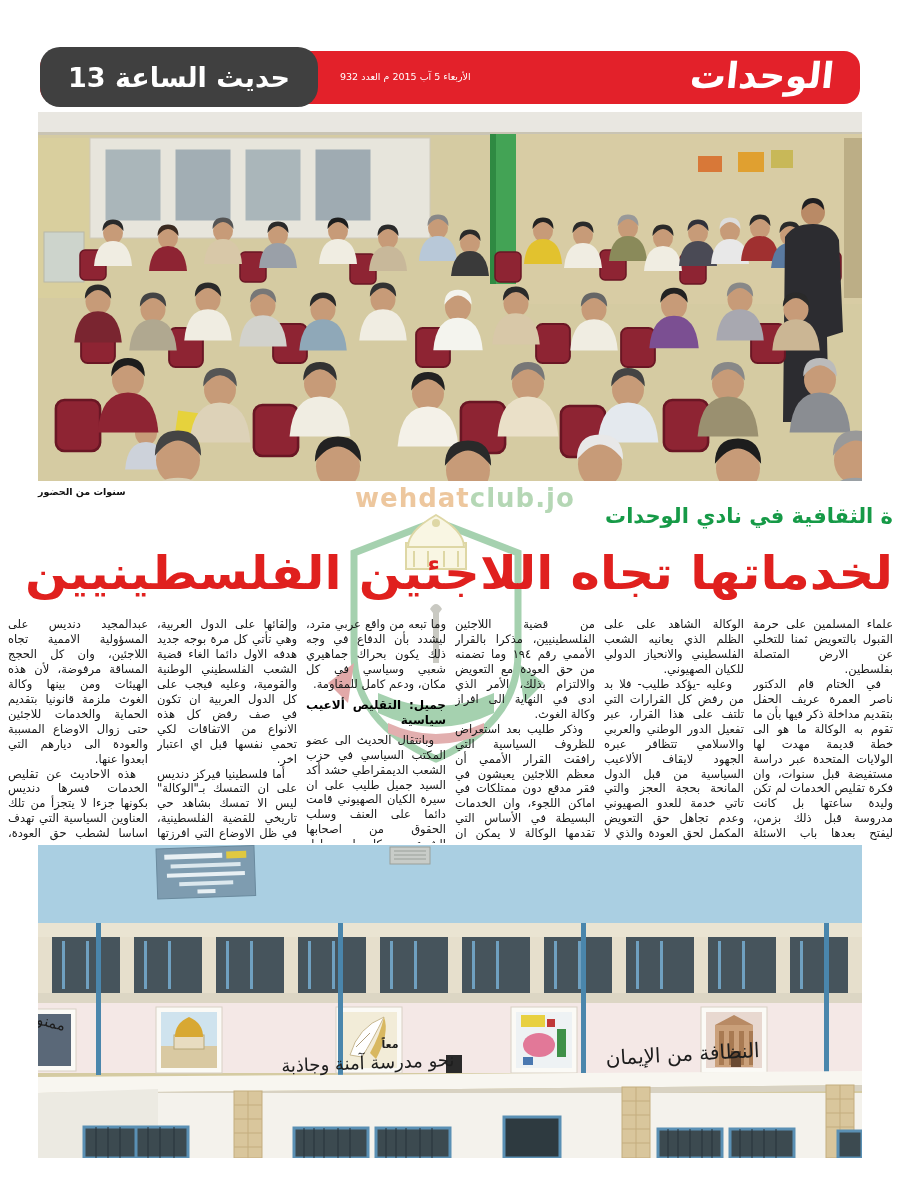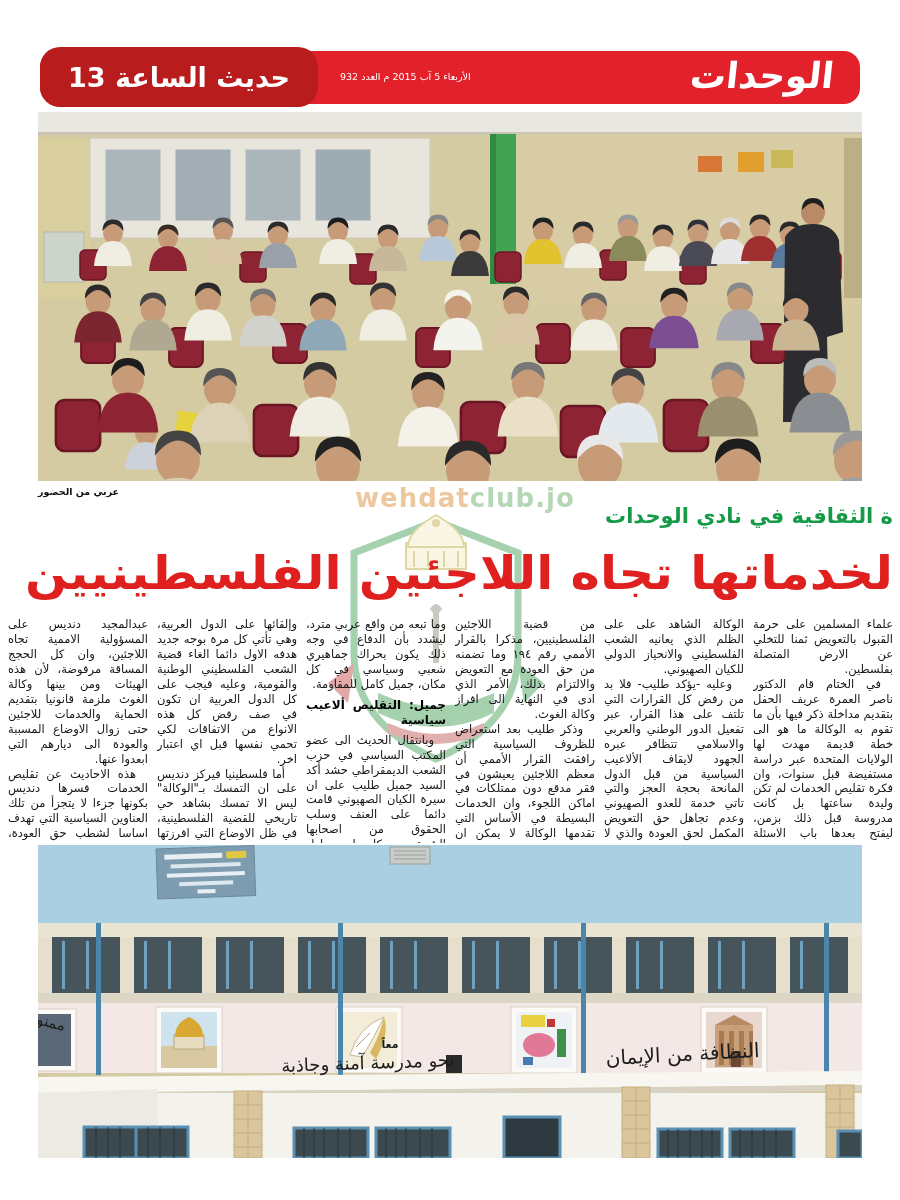--- a/index.html
+++ b/index.html
@@ -7,21 +7,21 @@
        font-family:"DejaVu Sans",sans-serif;}
   .abs{position:absolute;}
 
   
   .red-bar{left:40px;top:51px;width:820px;height:53px;background:#e3212a;
            border-radius:16px;z-index:2;}
   .brand{position:absolute;right:26px;top:0;height:53px;line-height:50px;
          color:#fff;font-size:36px;font-weight:bold;transform:skewX(-6deg);}
   .issue-date{position:absolute;left:300px;top:20px;color:#fff;font-size:9.5px;
               direction:rtl;white-space:nowrap;}
-  .green-box{left:40px;top:47px;width:278px;height:60px;background:#b91c1c;
+  .green-box{left:40px;top:47px;width:278px;height:60px;background:#404040;
              border-radius:20px;z-index:3;display:flex;align-items:center;
              justify-content:center;}
   .green-box span{color:#fff;font-size:27px;font-weight:bold;direction:rtl;}
 
   
   .photo{overflow:hidden;z-index:1;background:#d5cba2;}
   .photo-top{left:38px;top:112px;width:824px;height:369px;}
   .photo-bottom{left:38px;top:845px;width:824px;height:313px;}
   .photo svg{display:block;}
 
@@ -164,21 +164,21 @@
 
   <use href="#pg" style="--shirt:#d8cdb0;--hair:#444" transform="translate(140,346) scale(2.2)"></use>
   <use href="#pg" style="--shirt:#ecc8c4;--hair:#222" transform="translate(300,352) scale(2.2)"></use>
   <use href="#pg" style="--shirt:#cbb694;--hair:#2a2a2a" transform="translate(430,356) scale(2.2)"></use>
   <use href="#pg" style="--shirt:#d6c8a4;--hair:#e8e8e8" transform="translate(562,350) scale(2.2)"></use>
   <use href="#pg" style="--shirt:#8a6a4a;--hair:#1d1d1d" transform="translate(700,354) scale(2.2)"></use>
   <use href="#pg" style="--shirt:#9aa0a4;--hair:#999" transform="translate(818,346) scale(2.2)"></use>
 </svg>
 </div>
 
-<div class="abs caption">عربي من الحضور</div>
+<div class="abs caption">سنوات من الحضور</div>
 
 <div class="abs watermark">
   <div class="wm-text"><span class="w1">wehdat</span><span class="w2">club.jo</span></div>
   <svg class="wm-shield" width="236" height="252" viewBox="0 0 236 252" xmlns="http://www.w3.org/2000/svg">
     <path d="M118,8 L200,40 L200,140 Q200,210 118,246 Q36,210 36,140 L36,40 Z" fill="#ffffff" stroke="#3a9a50" stroke-width="7"></path>
     <path d="M36,150 L10,170 L30,190 Z" fill="#c04040"></path>
     <path d="M200,150 L226,170 L206,190 Z" fill="#3a9a50"></path>
     <rect x="88" y="30" width="60" height="26" fill="#f2edc2" stroke="#b8a83a" stroke-width="2"></rect>
     <path d="M118,2 Q146,18 146,34 L90,34 Q90,18 118,2 Z" fill="#f2edc2" stroke="#b8a83a" stroke-width="2"></path>
     <circle cx="118" cy="10" r="4" fill="#b8a83a"></circle>
@@ -198,21 +198,21 @@
 <div class="abs body-cols" dir="rtl">
   <div class="col">
     <p>عبدالمجيد دنديس على المسؤولية الاممية تجاه اللاجئين، وان كل الحجج المساقة مرفوضة، لأن هذه الهيئات ومن بينها وكالة الغوث ملزمة قانونيا بتقديم الحماية والخدمات للاجئين حتى زوال الاوضاع المسببة والعودة الى ديارهم التي ابعدوا عنها.</p>
     <p>هذه الاحاديث عن تقليص الخدمات فسرها دنديس بكونها جزءا لا يتجزأ من تلك العناوين السياسية التي تهدف اساسا لشطب حق العودة، واخلاء المسؤولية عن الكيان الصهيوني</p>
   </div>
   <div class="col">
     <p>وإلقائها على الدول العربية، وهي تأتي كل مرة بوجه جديد هدفه الاول دائما الغاء قضية الشعب الفلسطيني الوطنية والقومية، وعليه فيجب على كل الدول العربية ان تكون في صف رفض كل هذه الانواع من الاتفاقات لكي تحمي نفسها قبل اي اعتبار اخر.</p>
     <p>أما فلسطينيا فيركز دنديس على ان التمسك بـ"الوكالة" ليس الا تمسك بشاهد حي تاريخي للقضية الفلسطينية، في ظل الاوضاع التي افرزتها الانقسامات الفلسطينية والتراجع الذي اصاب منظمة التحرير</p>
   </div>
   <div class="col">
-    <p>وما تبعه من واقع عربي مترد، ليشدد بأن الدفاع في وجه ذلك يكون بحراك جماهيري شعبي وسياسي في كل مكان، جميل كامل للمقاومة.</p>
+    <p>وما تبعه من واقع عربي مترد، ليشدد بأن الدفاع في وجه ذلك يكون بحراك جماهيري شعبي وسياسي في كل مكان، ودعم كامل للمقاومة.</p>
     <h3>جميل: التقليص ألاعيب سياسية</h3>
     <p>وبانتقال الحديث الى عضو المكتب السياسي في حزب الشعب الديمقراطي حشد أكد السيد جميل طليب على ان سيرة الكيان الصهيوني قامت دائما على العنف وسلب الحقوق من اصحابها الشرعيين، وكان ابرز واول مثال على ذلك هي اغتصاب فلسطين وما أفرزته</p>
   </div>
   <div class="col">
     <p>من قضية اللاجئين الفلسطينيين، مذكرا بالقرار الأممي رقم ١٩٤ وما تضمنه من حق العودة مع التعويض والالتزام بذلك، الأمر الذي ادى في النهاية الى افراز وكالة الغوث.</p>
     <p>وذكر طليب بعد استعراض للظروف السياسية التي رافقت القرار الأممي أن معظم اللاجئين يعيشون في فقر مدقع دون ممتلكات في اماكن اللجوء، وان الخدمات البسيطة في الأساس التي تقدمها الوكالة لا يمكن ان تبرر المزيد من التقليص الذي هو سياسي يهدف للالتفاف القرار ١٩٤ الذي يعتبر عبر</p>
   </div>
   <div class="col">
     <p>الوكالة الشاهد على على الظلم الذي يعانيه الشعب الفلسطيني والانحياز الدولي للكيان الصهيوني.</p>
     <p>وعليه -يؤكد طليب- فلا بد من رفض كل القرارات التي تلتف على هذا القرار، عبر تفعيل الدور الوطني والعربي والاسلامي تتظافر عبره الجهود لايقاف الألاعيب السياسية من قبل الدول المانحة بحجة العجز والتي تاتي خدمة للعدو الصهيوني وعدم تجاهل حق التعويض المكمل لحق العودة والذي لا يمكن ان يكون بديلا عنه، مذكرا باتفاق جميع</p>

